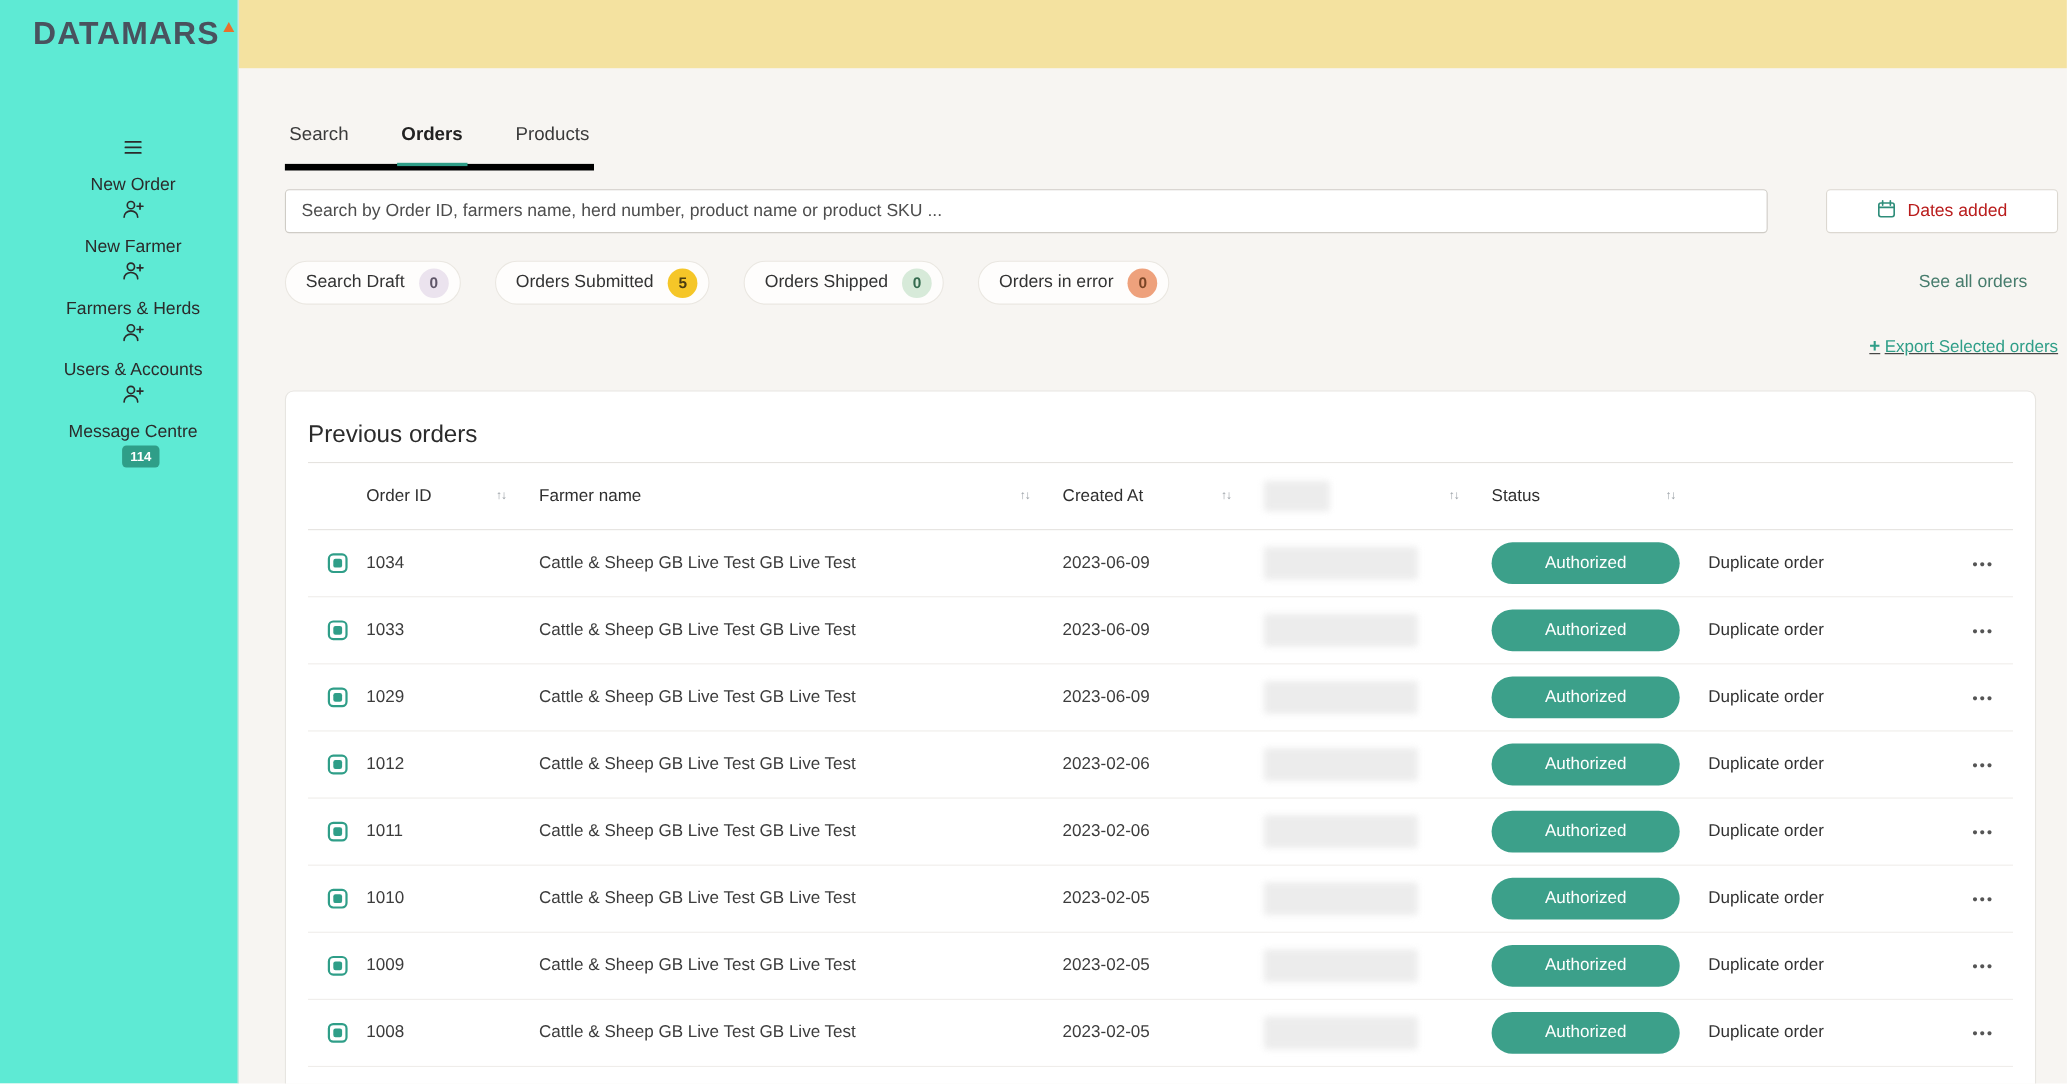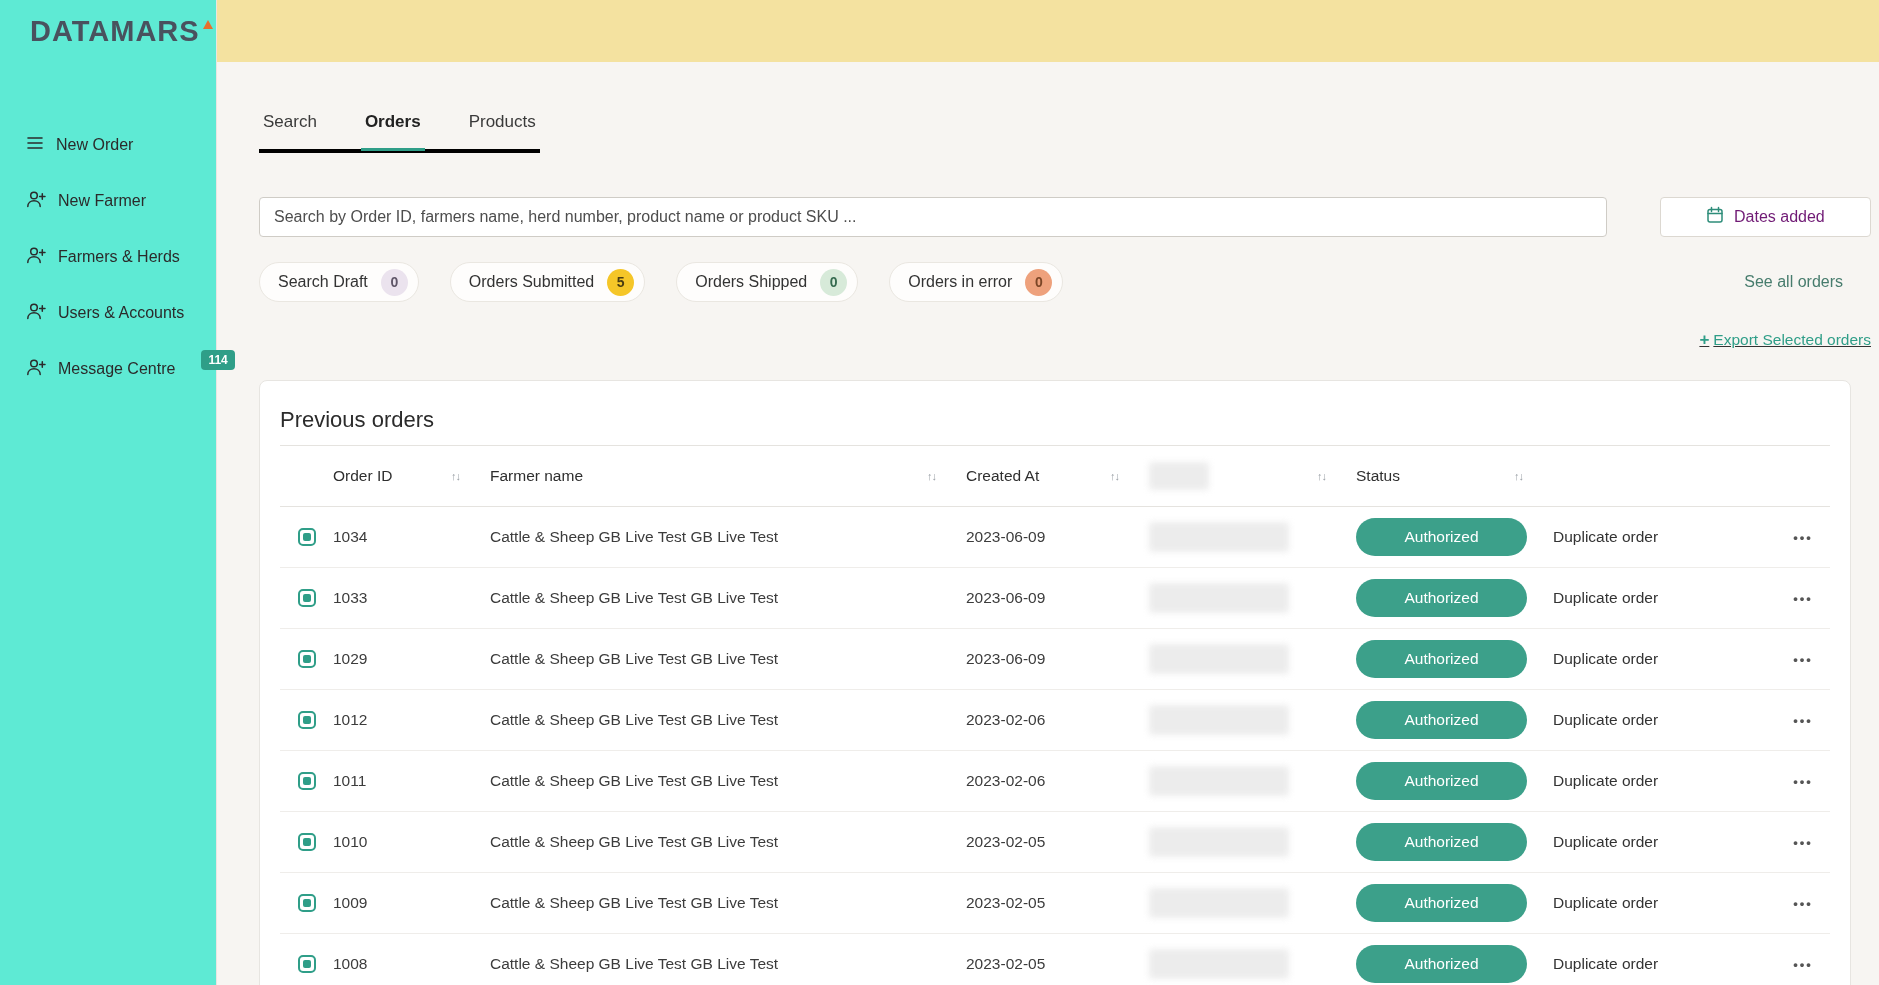--- a/index.html
+++ b/index.html
@@ -28,54 +28,54 @@
   }
   .logo .logo-accent {
     width:0; height:0; display:inline-block; margin-left:3px; margin-bottom:14px;
     border-left:5px solid transparent; border-right:5px solid transparent;
     border-bottom:9px solid #e8702c;
   }
   .nav { margin-top:63px; }
   .nav-item {
     display:flex; align-items:center; gap:12px;
     height:40px; margin-bottom:16px; padding-left:26px;
-    font-size:16px; color:#2b2b2b; cursor:pointer; white-space:nowrap;
+    font-size:16px; color:#2b2b2b; cursor:pointer; white-space:nowrap;flex-direction:column;
   }
   .nav-item svg { flex:0 0 auto; }
   .nav-badge {
     display:inline-block; background:#2f9e88; color:#fff;
     font-size:12px; font-weight:bold; padding:3px 7px; border-radius:4px;
     margin-left:14px; position:relative; top:-9px;
   }
 
   
   .main { position:absolute; left:259px; top:62px; width:1612px; }
 
   
   .tabs { margin-top:50px; }
-  .tab-list { display:inline-flex; gap:40px; border-bottom:4px solid #000000; }
+  .tab-list { display:inline-flex; gap:40px; border-bottom:6px solid #000000; }
   .tab {
     font-size:17px; color:#3a3a3a; padding:0 4px 16px 4px; cursor:pointer;
     border-bottom:3px solid transparent; margin-bottom:-2px;
   }
   .tab.active { font-weight:bold; color:#222; border-bottom-color:#2f9e88; }
 
   
-  .search-row { margin-top:44px; display:flex; align-items:flex-end;gap:32px; }
+  .search-row { margin-top:17px; display:flex; align-items:flex-end;gap:32px; }
   .search-input {
     width:1378px; height:40px; border:1px solid #cfccc6; border-radius:4px;
     background:#fff; padding:0 14px; font-size:16px; color:#444;
     font-family:"Liberation Sans", sans-serif; outline:none;
   }
   .search-input::placeholder { color:#4d4d4d; opacity:1; }
   .dates-btn {
     margin-left:21px; width:216px; height:40px; background:#fff;
     border:1px solid #dcd8d1; border-radius:4px;
     display:flex; align-items:center; justify-content:center; gap:10px;
-    font-size:16px; color:#701a75; cursor:pointer;
+    font-size:16px; color:#b91c1c; cursor:pointer;
   }
 
   
   .filters-row { margin-top:25px; width:1592px; display:flex; align-items:center; gap:31px; }
   .chip {
     height:40px; display:flex; align-items:center; gap:13px;
     background:#fefdfc; border:1px solid #eae7e1; border-radius:20px;
     padding:0 10px 0 18px; font-size:16px; color:#333; cursor:pointer;
   }
   .chip-badge {

